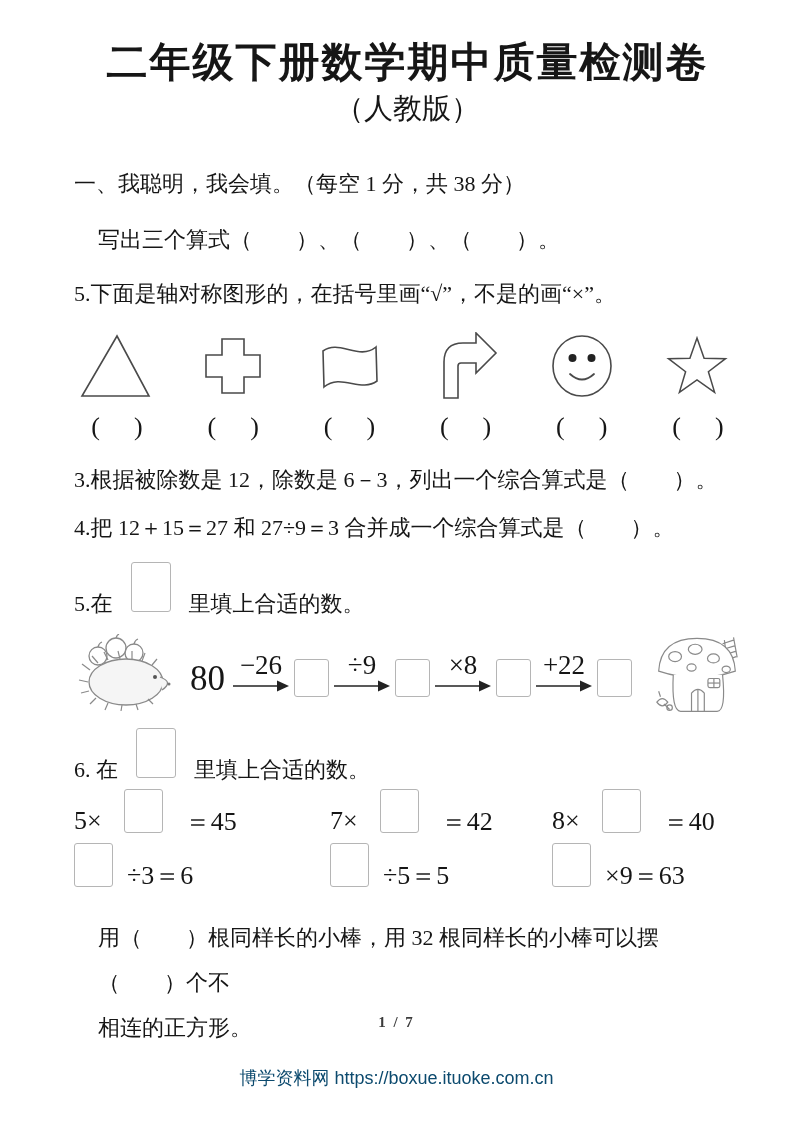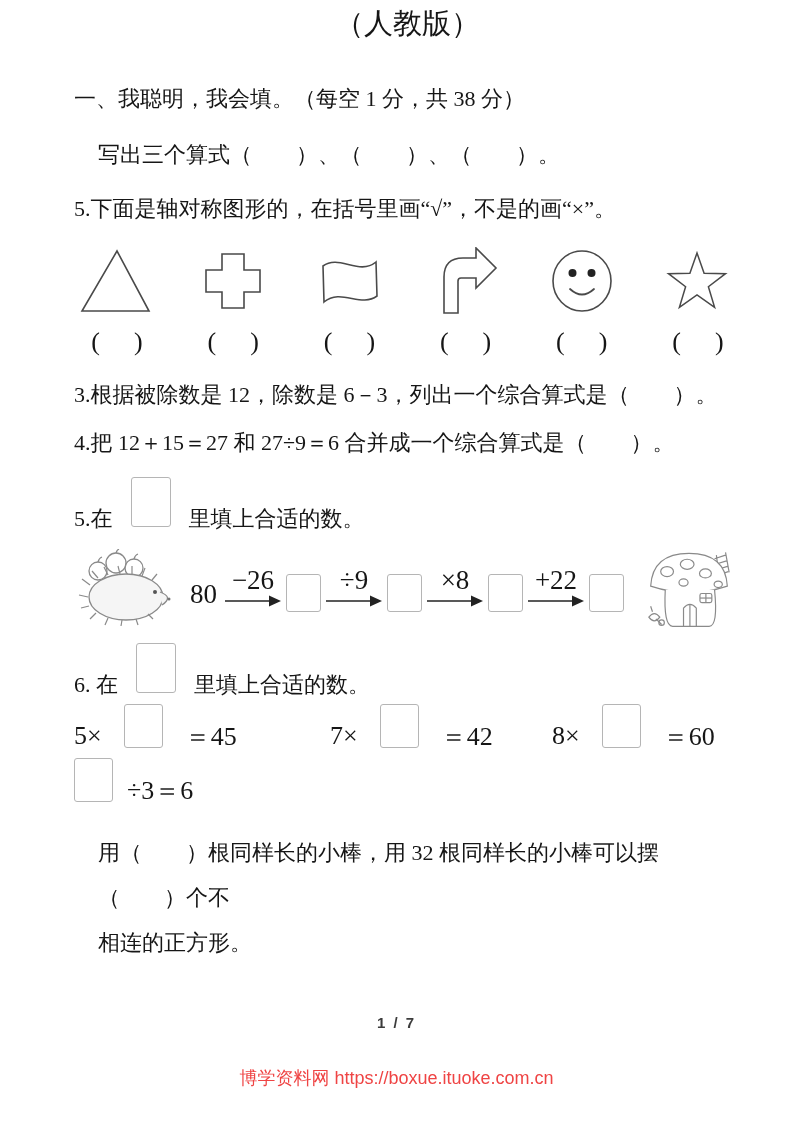--- a/index.html
+++ b/index.html
@@ -80,21 +80,21 @@
     margin:0 18px;
     transform:translateY(-7px);
   }
   .chain-row{
     margin-top:8px;
     display:flex;
     align-items:center;
     height:90px;
   }
   .chain-start{
-    font-size:27px;
+    font-size:35px;
     margin:14px 6px 0 12px;
   }
   .op-step{
     display:flex;flex-direction:column;align-items:center;
     margin:12px 2px;
   }
   .op-label{font-size:27px;line-height:28px;}
   .chain-box{
     width:33px;height:36px;
     margin:12px 3px 0 3px;
@@ -120,43 +120,44 @@
   .eq-box.lead{margin:0 14px 0 0;}
   .eq-box.mid{margin:0 22px;}
   .eq-after{white-space:nowrap;}
   .q7-block{margin-top:18px;}
   .q7-block .qline{line-height:45px;}
   .page-number{
     position:absolute;
     left:0;right:0;
     top:1014px;
     text-align:center;
-    font-family:Liberation Sans, sans-serif;
+    font-family:Liberation Serif, serif;
     font-size:15px;
     font-weight:700;
     color:#3c3c3c;
     letter-spacing:2px;
   }
   .watermark{
     position:absolute;
     left:0;right:0;
     top:1066px;
     text-align:center;
     font-family:"Liberation Sans","DejaVu Sans",sans-serif;
     font-size:18px;
-    color:#ef4444;
+    color:#0c4a6e;
   }
   .shape-svg{display:block;}
 </style>
 </head>
 <body>
 
 <div class="page">
   <div class="content">
 
+    <div class="doc-title">二年级下册数学期中质量检测卷</div>
     <div class="doc-subtitle">（人教版）</div>
 
     <div class="section-heading qline">一、我聪明，我会填。（每空 1 分，共 38 分）</div>
 
     <div class="q1-block">
       <div class="qline indent">写出三个算式（　　）、（　　）、（　　）。</div>
     </div>
 
     <div class="qline q2-text">5.下面是轴对称图形的，在括号里画“√”，不是的画“×”。</div>
 
@@ -217,21 +218,21 @@
         <span>(</span>
           <span>)</span>
       </div>
       <div class="bracket-pair">
         <span>(</span>
           <span>)</span>
       </div>
     </div>
 
     <div class="qline q3-line">3.根据被除数是 12，除数是 6－3，列出一个综合算式是（　　）。</div>
-    <div class="qline q4-line">4.把 12＋15＝27 和 27÷9＝6 合并成一个综合算式是（　　）。</div>
+    <div class="qline q4-line">4.把 12＋15＝27 和 27÷9＝3 合并成一个综合算式是（　　）。</div>
 
     <div class="inline-q-head">
       <span>5.在</span>
       <span class="fill-box head-box"></span>
       <span>里填上合适的数。</span>
     </div>
 
     <div class="chain-row">
       <span class="chain-art">
         <svg width="104" height="78" viewBox="0 0 104 78">
@@ -341,28 +342,36 @@
         <span class="eq-after">＝45</span>
       </div>
       <div class="equation">
         <span>7×</span>
         <span class="fill-box eq-box mid"></span>
         <span class="eq-after">＝42</span>
       </div>
       <div class="equation">
         <span>8×</span>
         <span class="fill-box eq-box mid"></span>
-        <span class="eq-after">＝60</span>
+        <span class="eq-after">＝40</span>
       </div>
     </div>
 
     <div class="eq-grid row2">
       <div class="equation">
         <span class="fill-box eq-box lead"></span>
         <span class="eq-after">÷3＝6</span>
+      </div>
+      <div class="equation">
+        <span class="fill-box eq-box lead"></span>
+        <span class="eq-after">÷5＝5</span>
+      </div>
+      <div class="equation">
+        <span class="fill-box eq-box lead"></span>
+        <span class="eq-after">×9＝63</span>
       </div>
     </div>
 
     <div class="q7-block">
       <div class="qline indent">用（　　）根同样长的小棒，用 32 根同样长的小棒可以摆（　　）个不</div>
       <div class="qline indent">相连的正方形。</div>
     </div>
 
   </div>
 

